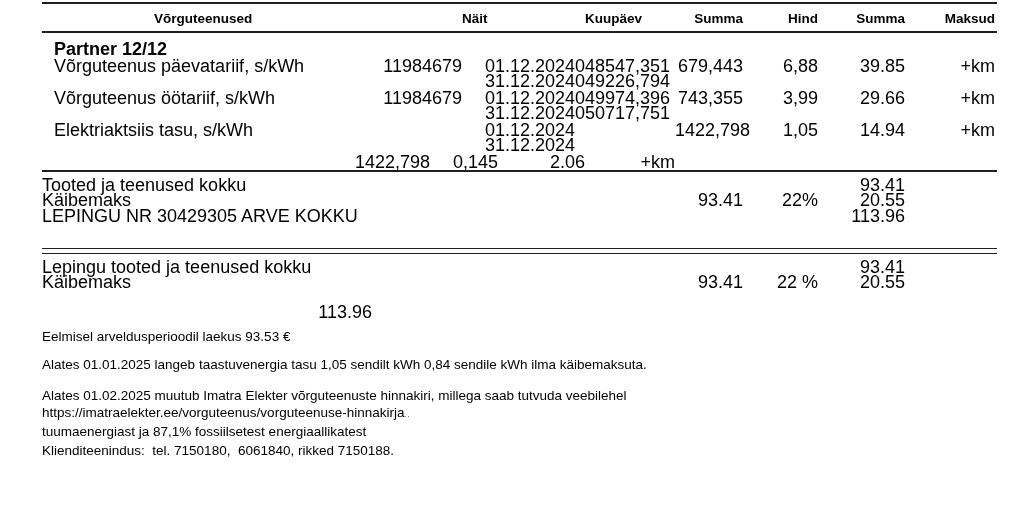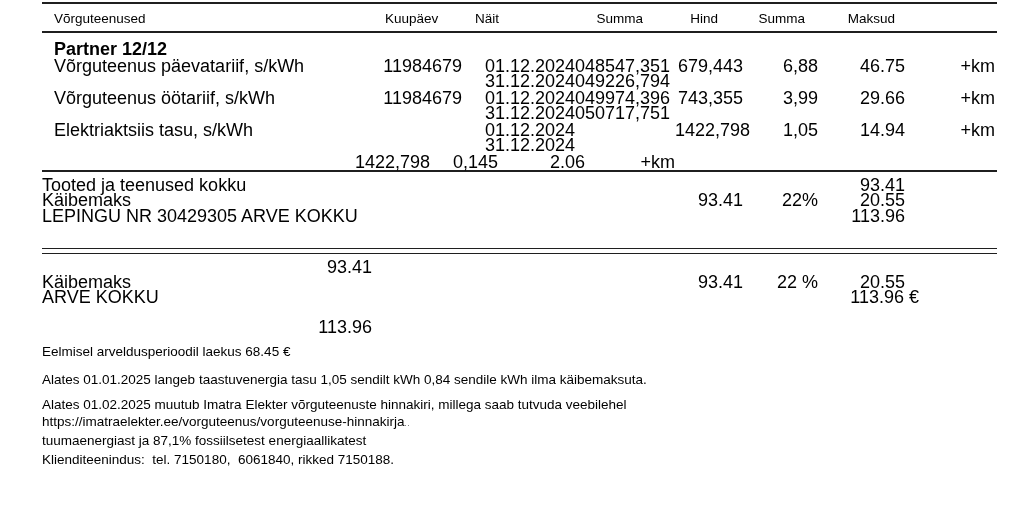--- a/index.html
+++ b/index.html
@@ -24,57 +24,57 @@
   
   .c-label   { width: 308px; padding-left: 12px; text-align: left; }
   .c-arvesti { width: 100px; text-align: right; }
   .c-kuupaev { width: 90px;  padding-left: 23px; text-align: left; }
   .c-nait    { width: 100px; text-align: left; }
   .c-kogus   { width: 68px;  text-align: right; }
   .c-hind    { width: 75px;  text-align: right; }
   .c-summa   { width: 87px;  text-align: right; }
   .c-maksud  { width: 90px;  padding-right: 2px; text-align: right; }
 
-  .thead { margin-top: 5px; height: 22px; line-height: 20px; font-weight: normal; font-size: 13.5px; }
+  .thead { margin-top: 5px; height: 22px; line-height: 20px; font-weight: bold; font-size: 13.5px; justify-content: flex-end; }
   .tbody { margin-top: 9px; }
   .group-title { font-weight: bold; }
   .rowgroup { margin-top: 2px; }
 
   
   .t-label { width: 526px; padding-right: 7px; text-align: left; }
   .t-kogus { width: 168px; text-align: right; }
   .t-hind  { width: 75px;  text-align: right; }
   .t-summa { width: 87px;  text-align: right; }
   .t-summa-wide { width: 101px; text-align: right; }
 
   .totals-1 { margin-top: 6px; }
   .totals-1 .row-last { margin-top: 1px; }
   .totals-2 { margin-top: 6px; }
   .row-pay { margin-top: 15px; }
 
   .footer { margin-top: 8px; font-size: 13.5px; }
   .fline { line-height: 17px; white-space: pre; }
   .mt11 { margin-top: 11px; }
-  .mt5  { margin-top: 8px; }
+  .mt5  { margin-top: 14px; }
   .mt6  { margin-top: 6px; }
   .mt2  { margin-top: 2px; }
   .url-mark { font-size: 7px; letter-spacing: 1px; }
 </style>
 </head>
 <body>
 
 <div class="page">
   <div class="content">
 
     <div class="rule rule-top"></div>
 
     <div class="row thead">
       <div class="c c-label">Võrguteenused</div>
+      <div class="c c-nait">Näit</div>
       <div class="c c-kuupaev">Kuupäev</div>
-      <div class="c c-nait">Näit</div>
       <div class="c c-kogus">Summa</div>
       <div class="c c-hind">Hind</div>
       <div class="c c-summa">Summa</div>
       <div class="c c-maksud">Maksud</div>
     </div>
 
     <div class="rule"></div>
 
     <div class="tbody">
       <div class="row group-title">
@@ -82,21 +82,21 @@
       </div>
 
       <div class="rowgroup">
         <div class="row">
           <div class="c c-label">Võrguteenus päevatariif, s/kWh</div>
           <div class="c c-arvesti">11984679</div>
           <div class="c c-kuupaev">01.12.2024</div>
           <div class="c c-nait">048547,351</div>
           <div class="c c-kogus">679,443</div>
           <div class="c c-hind">6,88</div>
-          <div class="c c-summa">46.75</div>
+          <div class="c c-summa">39.85</div>
           <div class="c c-maksud">+km</div>
         </div>
         <div class="row">
           <div class="c c-label"></div>
             <div class="c c-arvesti"></div>
           <div class="c c-kuupaev">31.12.2024</div>
           <div class="c c-nait">049226,794</div>
           <div class="c c-kogus"></div>
             <div class="c c-hind"></div>
             <div class="c c-summa"></div>
@@ -183,45 +183,40 @@
         <div class="c t-kogus"></div>
         <div class="c t-hind"></div>
         <div class="c t-summa">113.96</div>
       </div>
     </div>
 
     <div class="double-rule"></div>
 
     <div class="totals-2">
       <div class="row">
+        <div class="c t-label">Lepingu tooted ja teenused kokku</div>
         <div class="c t-kogus"></div>
         <div class="c t-hind"></div>
         <div class="c t-summa">93.41</div>
       </div>
       <div class="row">
         <div class="c t-label">Käibemaks</div>
         <div class="c t-kogus">93.41</div>
         <div class="c t-hind">22 %</div>
         <div class="c t-summa">20.55</div>
       </div>
-      <div class="row">
-        <div class="c t-label">ARVE KOKKU</div>
-        <div class="c t-kogus"></div>
-        <div class="c t-hind"></div>
-        <div class="c t-summa-wide">113.96 €</div>
-      </div>
       <div class="row row-pay">
         <div class="c t-kogus"></div>
         <div class="c t-hind"></div>
         <div class="c t-summa">113.96</div>
       </div>
     </div>
 
     <div class="footer">
-      <div class="fline">Eelmisel arveldusperioodil laekus 68.45 €</div>
+      <div class="fline">Eelmisel arveldusperioodil laekus 93.53 €</div>
       <div class="fline mt11">Alates 01.01.2025 langeb taastuvenergia tasu 1,05 sendilt kWh 0,84 sendile kWh ilma käibemaksuta.</div>
       <div class="fline mt5">Alates 01.02.2025 muutub Imatra Elekter võrguteenuste hinnakiri, millega saab tutvuda veebilehel</div>
       <div class="fline"><span>https://imatraelekter.ee/vorguteenus/vorguteenuse-hinnakirja</span><span class="url-mark">..</span></div>
       <div class="fline">tuumaenergiast ja 87,1% fossiilsetest energiaallikatest</div>
       <div class="fline mt2">Klienditeenindus:  tel. 7150180,  6061840, rikked 7150188.</div>
     </div>
 
   </div>
 </div>
 

